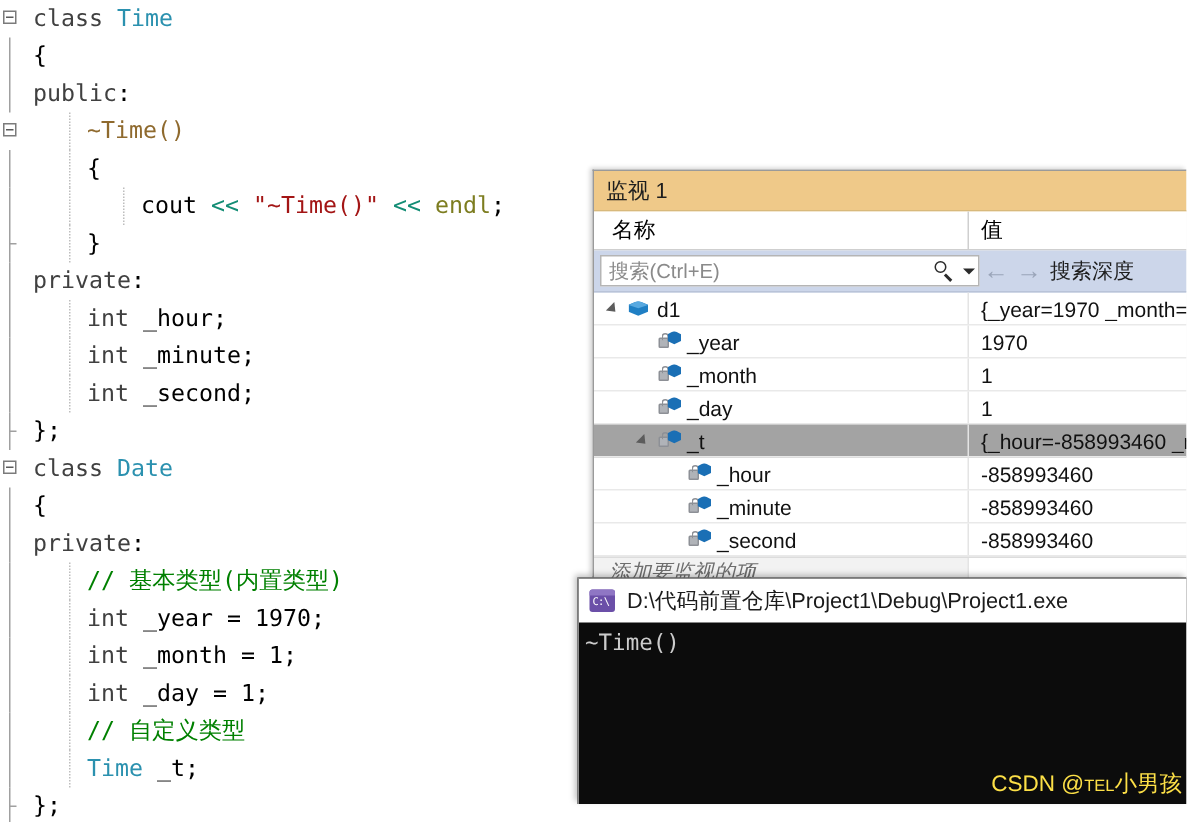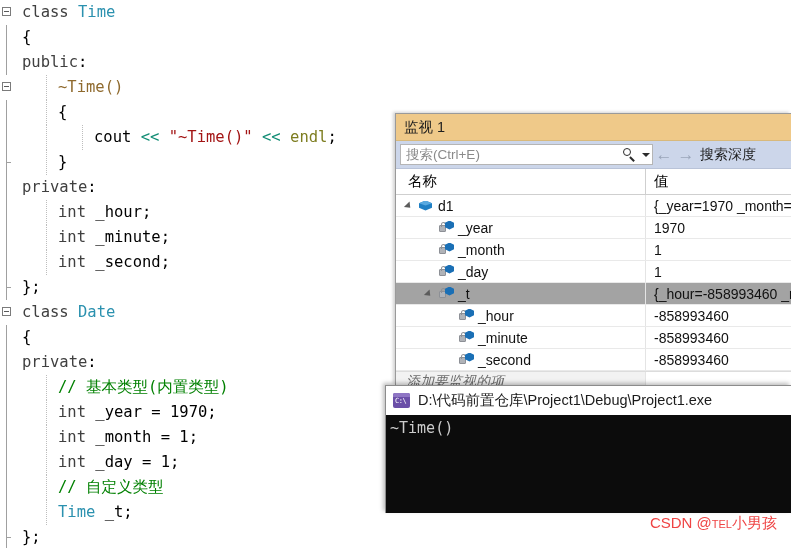--- a/index.html
+++ b/index.html
@@ -179,21 +179,21 @@
     border-top:1px solid #dcdcdc;
   }
   #watch-addrow .w-name{
     background:#f2f2f2;font-style:italic;color:#6e6e6e;font-size:14px;
     padding-left:10px;
   }
   #watch-addrow .w-value{background:#ffffff;height:100%;}
 
   
   #console{
-    position:absolute;left:385px;top:385px;width:406px;height:128px;
+    position:absolute;left:385px;top:385px;width:406px;height:151px;
     background:#0c0c0c;
     border:1px solid #8c8c8c;border-right:none;border-bottom:none;
     box-sizing:border-box;
     box-shadow:-2px -2px 4px rgba(0,0,0,.25);
   }
   #console-titlebar{
     height:29px;background:#ffffff;display:flex;align-items:center;
     padding-left:7px;
   }
   .cmd-ico{
@@ -213,23 +213,23 @@
     font-size:14.5px;color:#1b1b1b;white-space:nowrap;
   }
   #console-body{
     position:relative;height:133px;
     font-family:"DejaVu Sans Mono","Liberation Mono",monospace;
     font-size:15px;color:#cccccc;
     padding:2px 0 0 4px;
     line-height:23px;
   }
   #csdn-mark{
-    position:absolute;right:14px;bottom:14px;
+    position:absolute;right:3px;bottom:14px;
     font-family:"Liberation Sans", sans-serif;
-    font-size:15px;color:#ef4444;white-space:nowrap;
+    font-size:15px;color:#fde047;white-space:nowrap;
   }
   #csdn-mark .sm{font-size:11px;}
 </style>
 </head>
 <body>
 
 <div id="editor">
     <div class="code-line"><span class="margin-box"></span><span style="margin-left: 0px;"><span class="kw">class</span><span class="ident"> </span><span class="type">Time</span></span></div>
     <div class="code-line"><span class="margin-bar"></span><span style="margin-left: 0px;"><span class="ident">{</span></span></div>
     <div class="code-line"><span class="margin-bar"></span><span style="margin-left: 0px;"><span class="kw">public</span><span class="ident">:</span></span></div>
@@ -253,36 +253,36 @@
     <div class="code-line"><span class="margin-bar"></span><span class="indent-guide"></span><span style="margin-left: 36px;"><span class="type">Time</span><span class="ident"> _t;</span></span></div>
     <div class="code-line"><span class="margin-bar end"></span><span style="margin-left: 0px;"><span class="ident">};</span></span></div>
   </div>
 
 <div id="watch">
 
   <div id="watch-titlebar">
     <span>监视 1</span>
   </div>
 
+  <div id="watch-header">
+    <div class="hdr-name">名称</div>
+    <div class="hdr-value">值</div>
+  </div>
+
   <div id="watch-toolbar">
     <div id="search-box">
       <div id="search-ph">搜索(Ctrl+E)</div>
       <div class="mag"></div>
       <div class="drop-caret"></div>
     </div>
     <div class="nav-arrow">←</div>
     <div class="nav-arrow">→</div>
     <div id="depth-label">搜索深度</div>
   </div>
 
-  <div id="watch-header">
-    <div class="hdr-name">名称</div>
-    <div class="hdr-value">值</div>
-  </div>
-
   <div id="watch-rows">
       <div class="w-row">
         <div class="w-name" style="padding-left: 6px;">
           <span class="tw open"></span>
           <span class="ico-obj">
             <span class="c1"></span>
             <span class="c2"></span>
           </span>
           <span>d1</span>
         </div>

